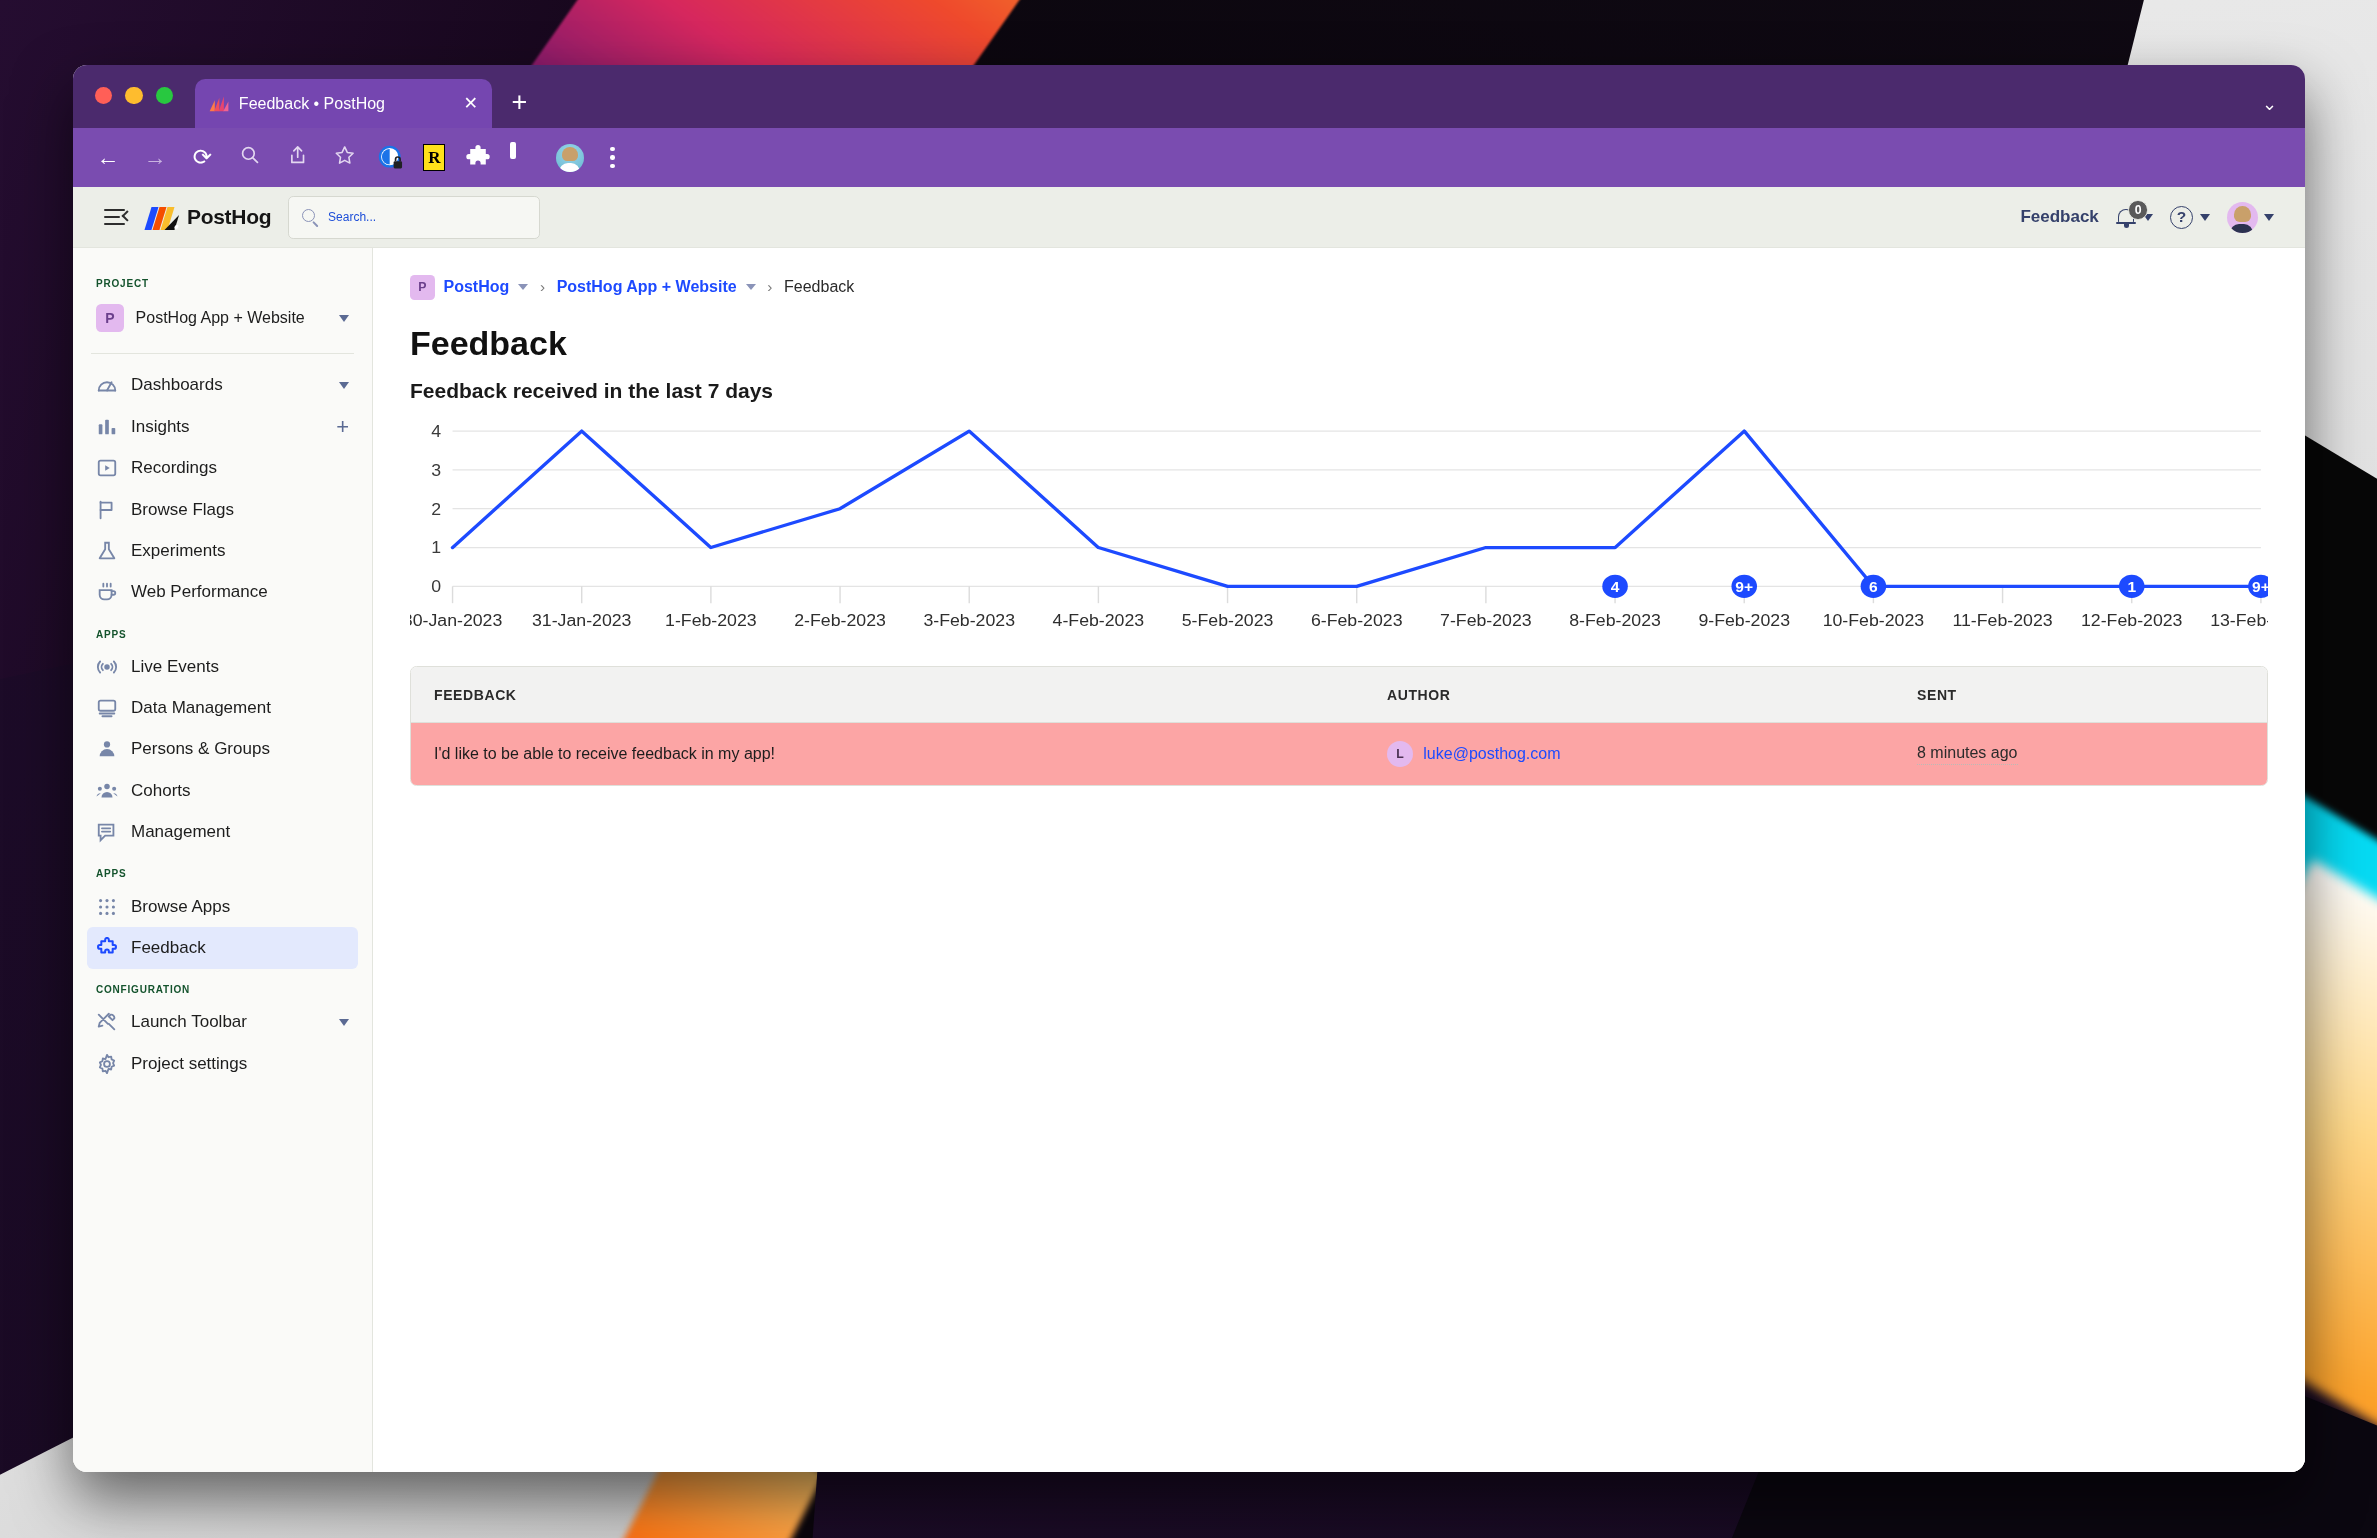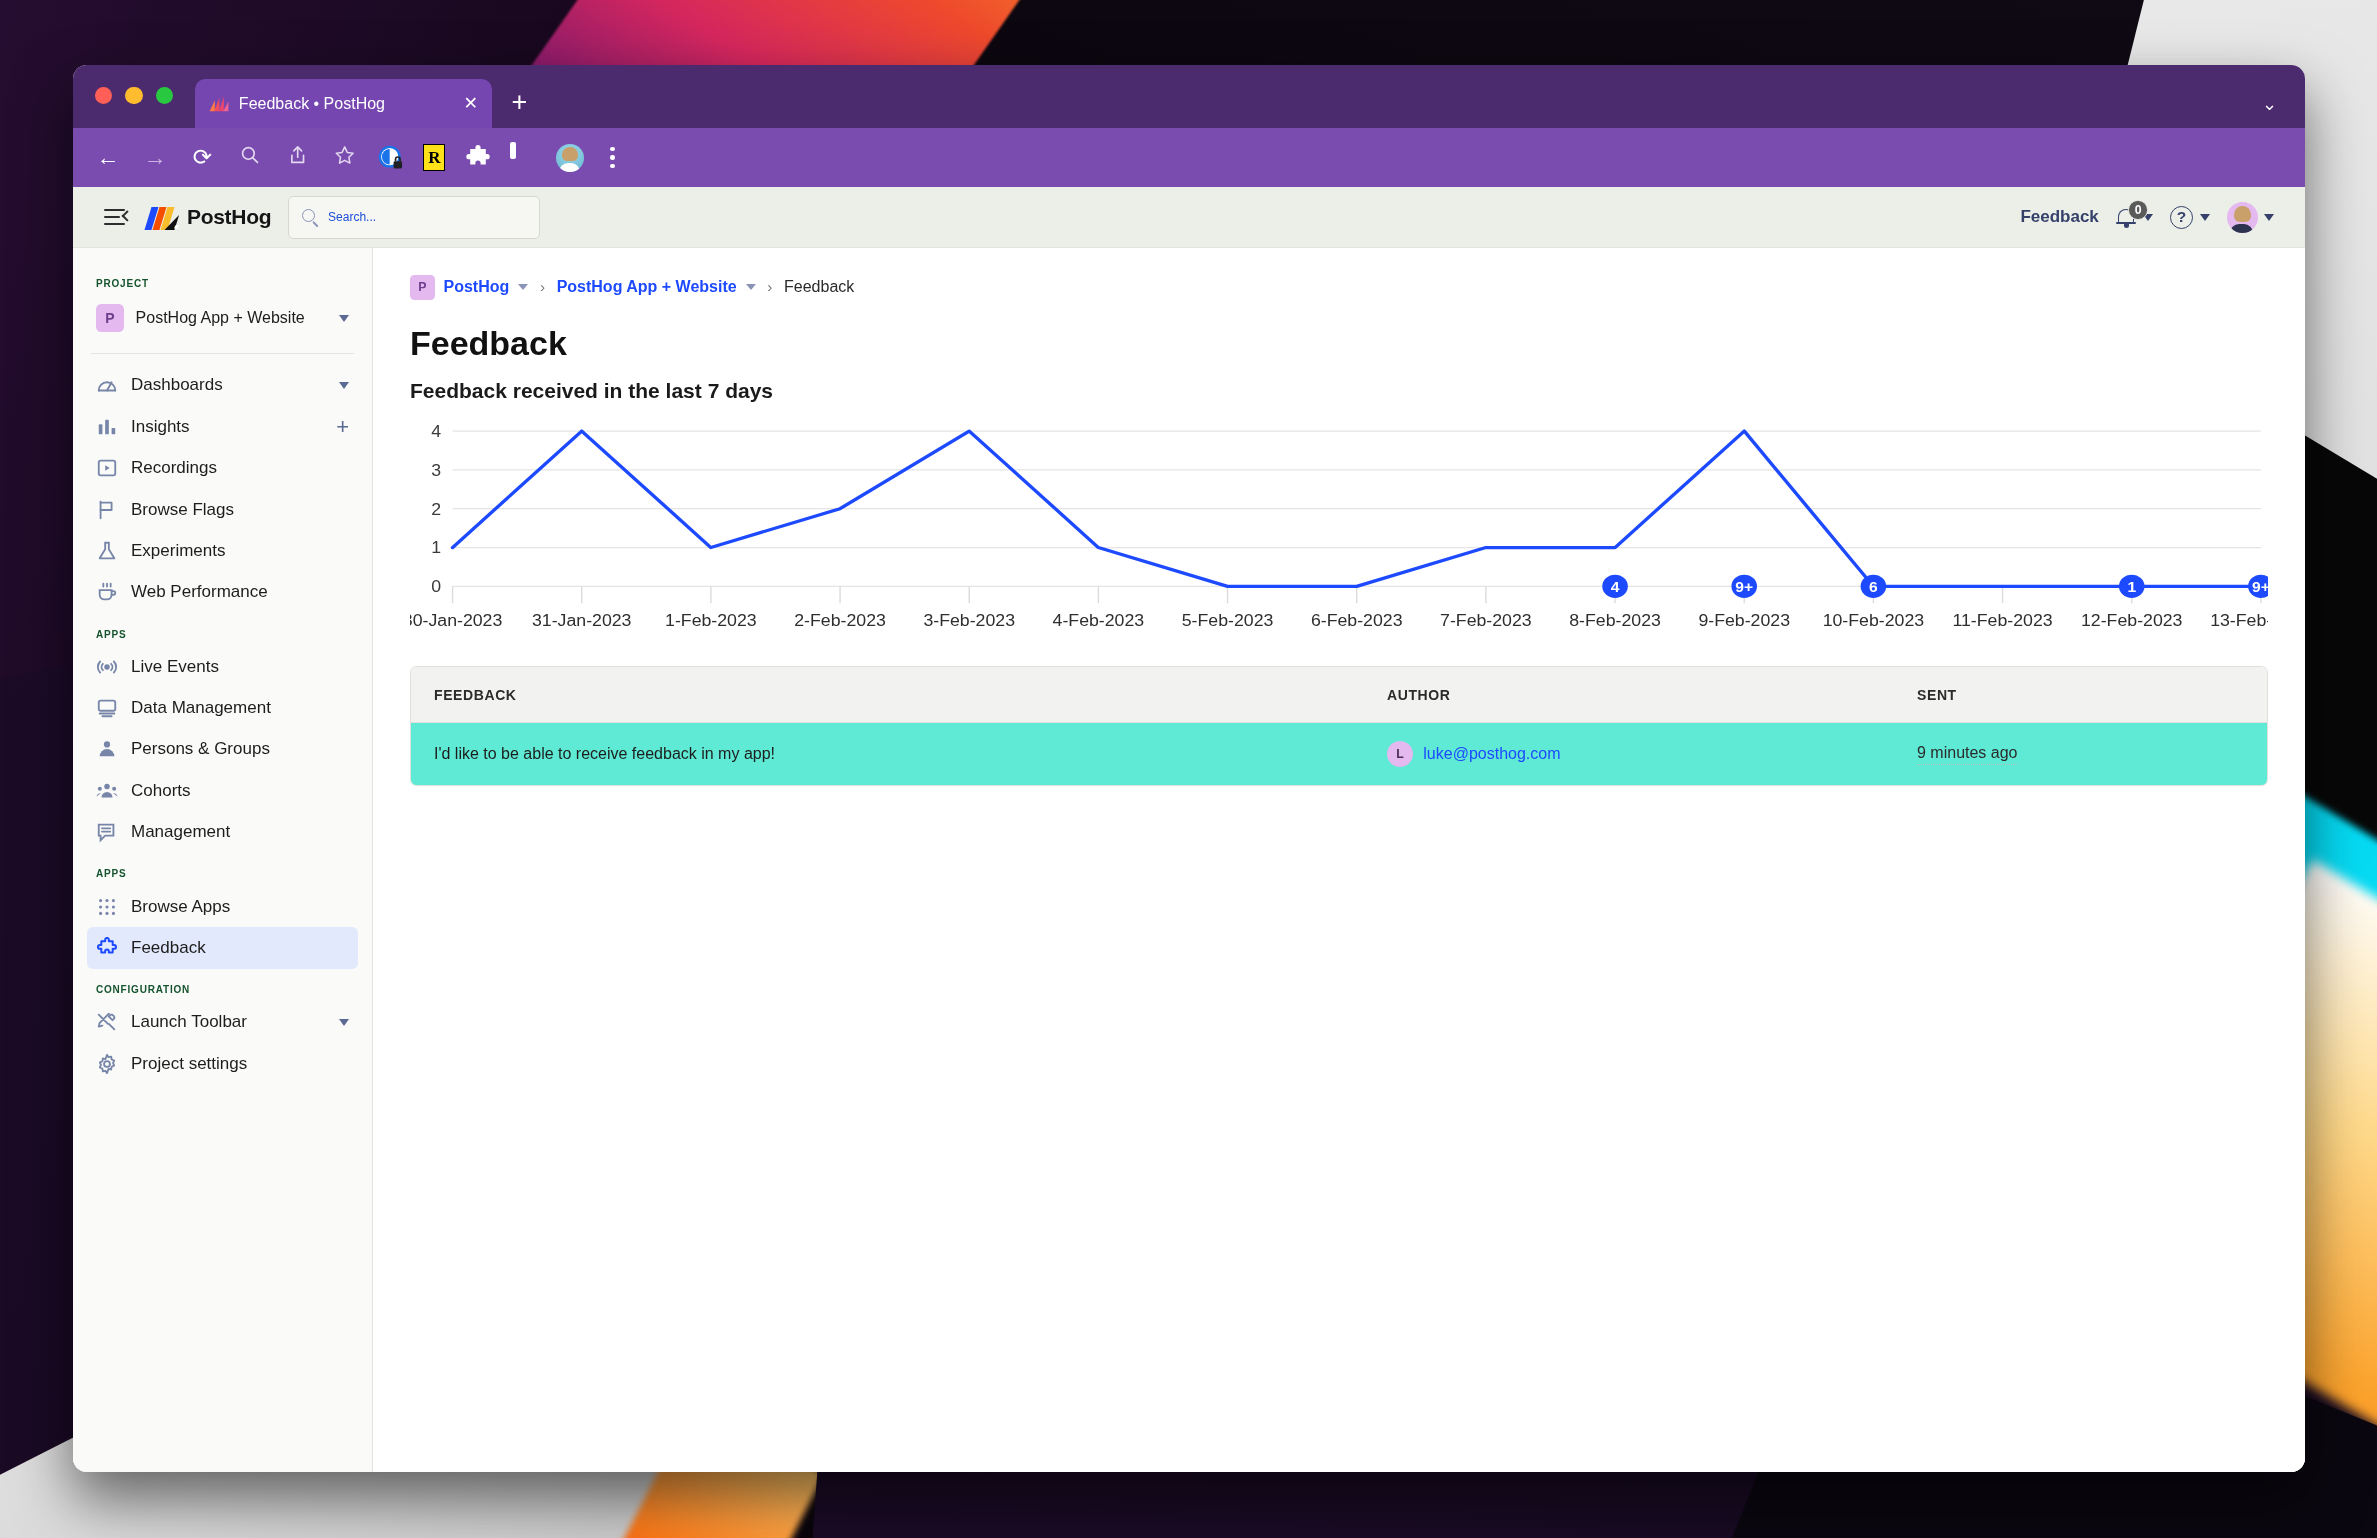--- a/index.html
+++ b/index.html
@@ -344,21 +344,21 @@
   .thead {
     display: flex; background: #f2f2f1; height: 56px; align-items: center;
     border-bottom: 0.6px solid #dfe0da;
   }
   .th {
     font-size: 14px; font-weight: 700; letter-spacing: 0.6px; color: #2b2b2b;
   }
   .col-1 { flex: 0 0 976px; padding-left: 23px; }
   .col-2 { flex: 0 0 530px; }
   .col-3 { flex: 1; }
-  .trow { display: flex; align-items: center; height: 62px; background: #5eead4; }
+  .trow { display: flex; align-items: center; height: 62px; background: #fca5a5; }
   .fb-text { font-size: 16px; color: #1d1d1d; }
   .author-cell { display: flex; align-items: center; gap: 10.3px; }
   .author-av {
     width: 26px; height: 26px; border-radius: 50%; background: #e3b9ef;
     color: #4a3152; font-size: 12.3px; font-weight: 600;
     display: flex; align-items: center; justify-content: center; flex: none;
   }
   .author-link { color: #1d4aff; font-size: 16px; cursor: pointer; }
   .sent-cell {
     font-size: 16px; color: #2b2b2b;
@@ -773,21 +773,21 @@
             <div class="th col-2">AUTHOR</div>
             <div class="th col-3">SENT</div>
           </div>
           <div class="trow">
             <div class="col-1 fb-text">I'd like to be able to receive feedback in my app!</div>
             <div class="col-2 author-cell">
               <span class="author-av">L</span>
               <span class="author-link">luke@posthog.com</span>
             </div>
             <div class="col-3">
-              <span class="sent-cell">9 minutes ago</span>
+              <span class="sent-cell">8 minutes ago</span>
             </div>
           </div>
         </div>
 
       </div>
     </div>
   </div>
 </div>
 
 

